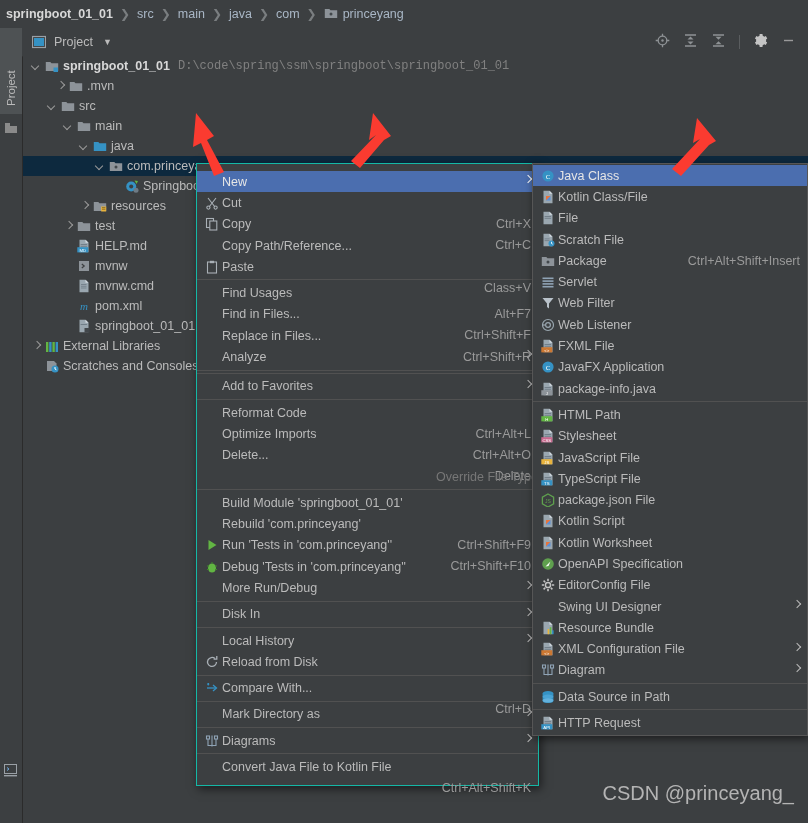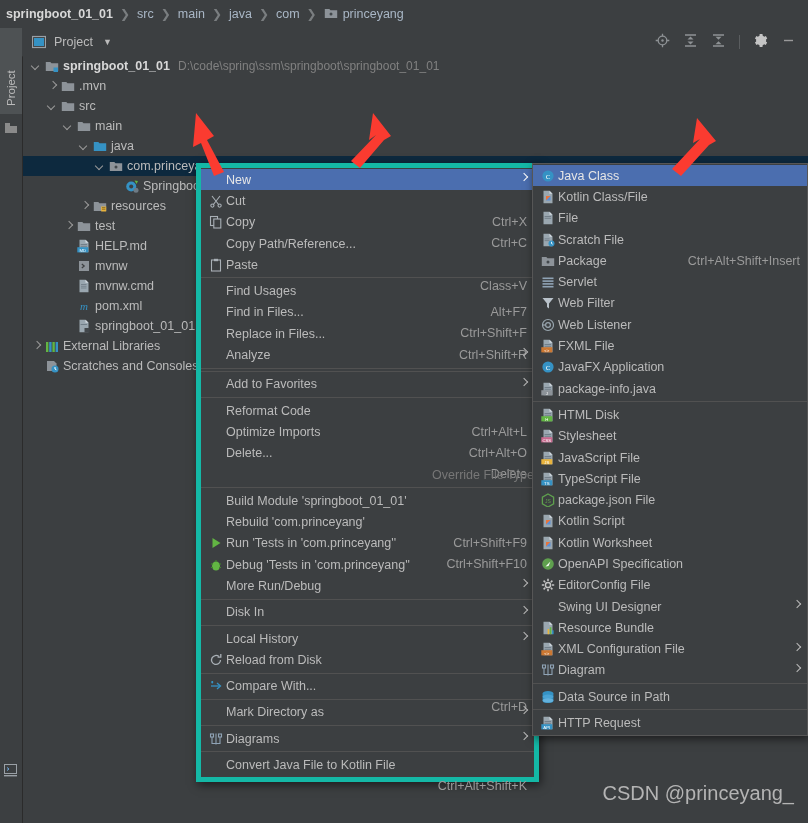--- a/index.html
+++ b/index.html
@@ -69,29 +69,29 @@
   .tree-arrow.right::before {
     left: 3px; top: 1.5px; width: 5px; height: 5px;
     border-width: 1.4px 1.4px 0 0; transform: rotate(45deg);
   }
   .tree-arrow.down::before {
     left: 1px; top: 2.5px; width: 5px; height: 5px;
     border-width: 0 1.4px 1.4px 0; transform: rotate(45deg);
   }
   .tree-label { margin-left: 4px; }
   .tree-label.bold { font-weight: bold; color: #D8D8D8; }
-  .tree-path { color: #808080; margin-left: 8px; font-size: 12px; }
+  .tree-path { color: #808080; margin-left: 8px; font-size: 12px; font-family: Liberation Mono, monospace; }
   .icon-slot { display: inline-flex; align-items: center; flex: 0 0 auto; }
 
   
   .ctx-menu {
     position: absolute; left: 196px; top: 163px; width: 343px;
-    background: #3C3F41; border: 5px solid #14b8a6;
+    background: #3C3F41; border: 1px solid #14b8a6;
     box-shadow: 2px 3px 9px rgba(0,0,0,0.55);
-    padding: 1px 0; box-sizing: border-box; z-index: 30;
+    padding: 7px 0; box-sizing: border-box; z-index: 30;
   }
   .mi {
     position: relative; height: 21.3px; display: flex; align-items: center;
     font-size: 12.5px; color: #BBBBBB; padding-left: 5px; box-sizing: border-box;
   }
   .mi.sel { background: #4B6EAF; color: #E6E6E6; }
   .mi.disabled { color: #777777; text-align: right; }
   .mi-icon { width: 20px; flex: 0 0 20px; display: flex;
     align-items: center; justify-content: center; }
   .mi-label { flex: 1 1 auto; white-space: nowrap; }
@@ -229,21 +229,21 @@
           <span class="tree-arrow down"></span>
           <span class="icon-slot">
             <svg width="14" height="14" viewBox="0 0 14 14">
               <path d="M0.8 3 H5.3 L6.5 4.3 H13.2 V12 H0.8 Z" fill="#8D9399"></path>
               <rect x="8.5" y="8.5" width="4.5" height="4.5" fill="#3592C4"></rect>
             </svg>
           </span>
           <span class="tree-label bold">springboot_01_01</span>
           <span class="tree-path">D:\code\spring\ssm\springboot\springboot_01_01</span>
         </div>
-        <div class="tree-row" style="padding-left: 24px;">
+        <div class="tree-row" style="padding-left: 32px;">
           <span class="tree-arrow right"></span>
           <span class="icon-slot">
             <svg width="14" height="14" viewBox="0 0 14 14">
               <path d="M0.8 3 H5.3 L6.5 4.3 H13.2 V12 H0.8 Z" fill="#8D9399"></path>
             </svg>
           </span>
           <span class="tree-label">.mvn</span>
         </div>
         <div class="tree-row" style="padding-left: 24px;">
           <span class="tree-arrow down"></span>
@@ -708,21 +708,21 @@
           <span class="mi-icon">
             <svg width="14" height="14" viewBox="0 0 14 14">
               <path d="M2.5 0.8 H8.5 L11.5 3.8 V13.2 H2.5 Z" fill="#9AA7B0"></path>
               <path d="M8.5 0.8 L11.5 3.8 H8.5 Z" fill="#D3DAE0"></path>
               <rect x="3.6" y="5" width="6.5" height="0.9" fill="#6E7B85"></rect>
               <rect x="3.6" y="6.8" width="6.5" height="0.9" fill="#6E7B85"></rect>
               <rect x="0.3" y="8.2" width="11" height="5.2" fill="#62B543"></rect>
               <text x="5.8" y="12.5" font-size="4.3" fill="#FFFFFF" text-anchor="middle" font-family="Liberation Sans, sans-serif">H</text>
             </svg>
           </span>
-          <span class="mi-label">HTML Disk</span>
+          <span class="mi-label">HTML Path</span>
         </div>
         <div class="mi">
           <span class="mi-icon">
             <svg width="14" height="14" viewBox="0 0 14 14">
               <path d="M2.5 0.8 H8.5 L11.5 3.8 V13.2 H2.5 Z" fill="#9AA7B0"></path>
               <path d="M8.5 0.8 L11.5 3.8 H8.5 Z" fill="#D3DAE0"></path>
               <rect x="3.6" y="5" width="6.5" height="0.9" fill="#6E7B85"></rect>
               <rect x="3.6" y="6.8" width="6.5" height="0.9" fill="#6E7B85"></rect>
               <rect x="0.3" y="8.2" width="11" height="5.2" fill="#C9698E"></rect>
               <text x="5.8" y="12.5" font-size="4.3" fill="#FFFFFF" text-anchor="middle" font-family="Liberation Sans, sans-serif">CSS</text>

